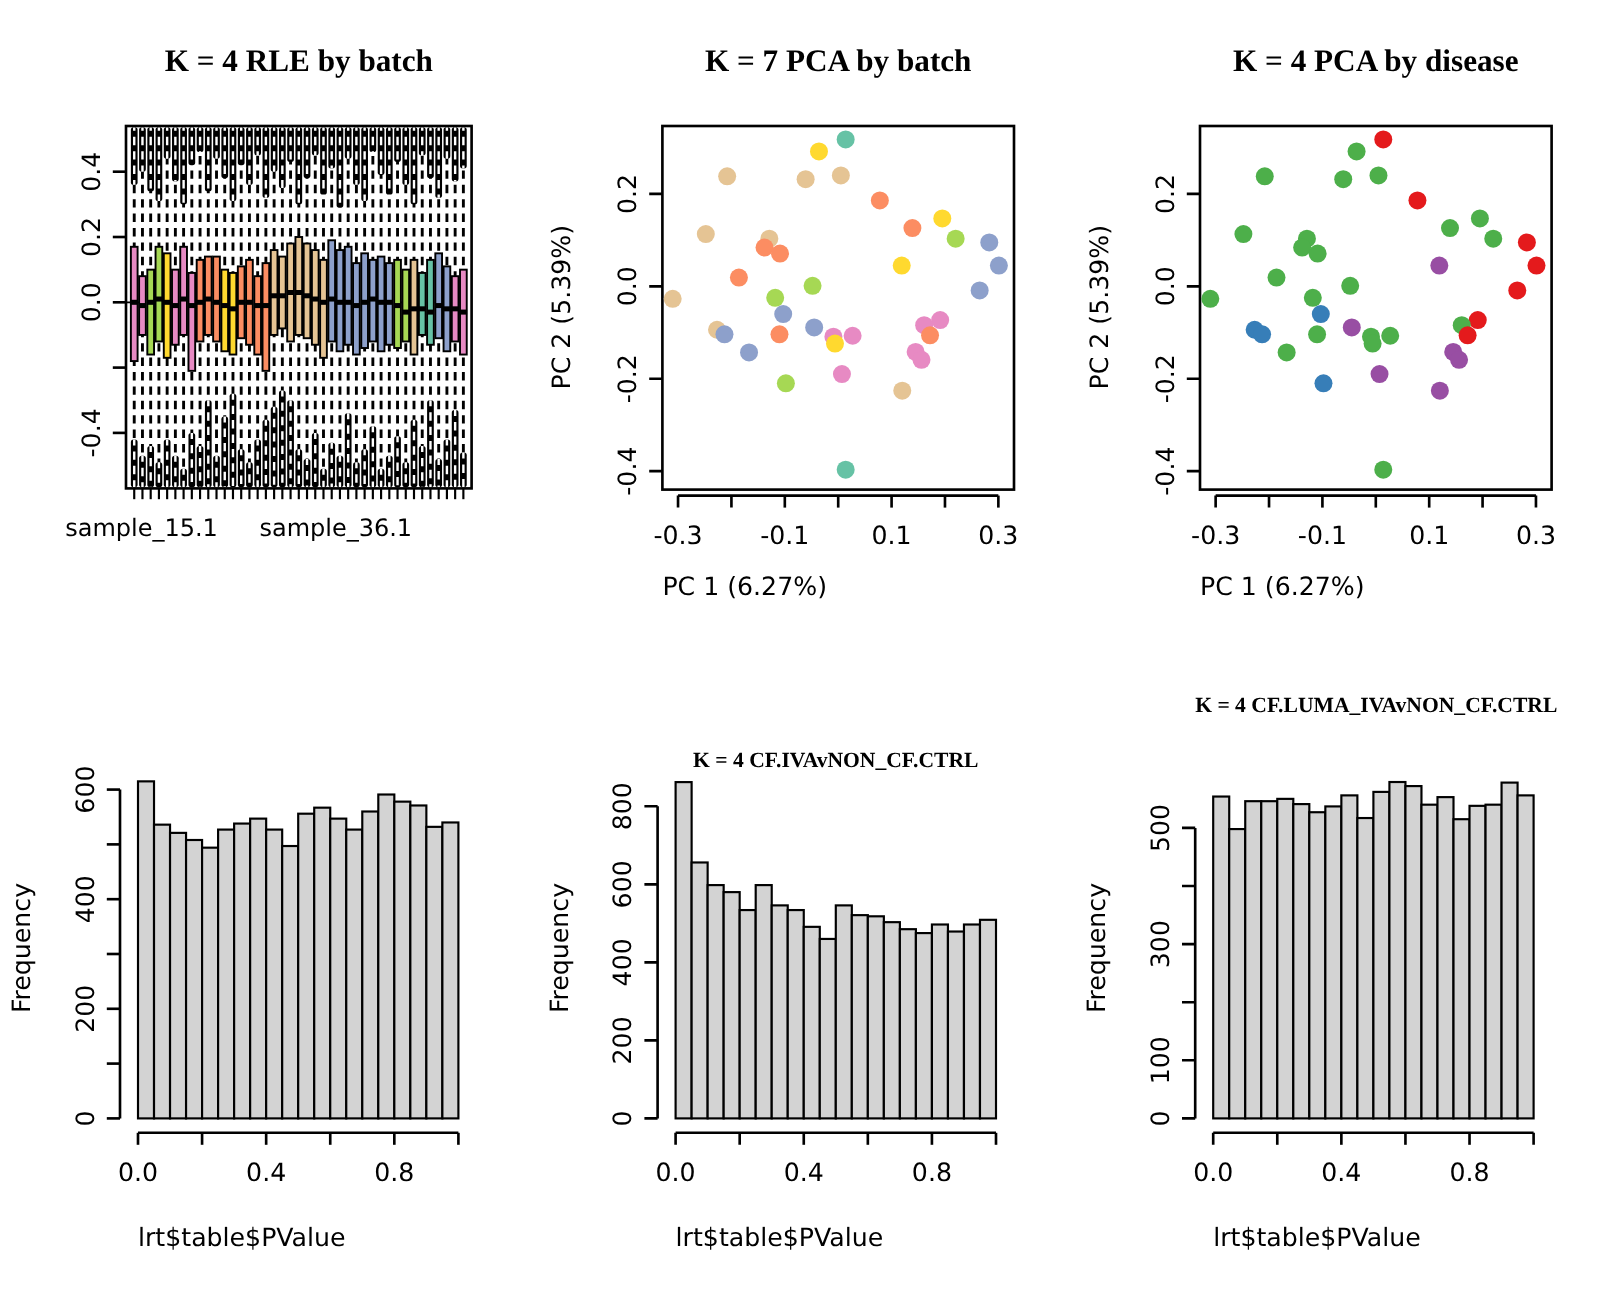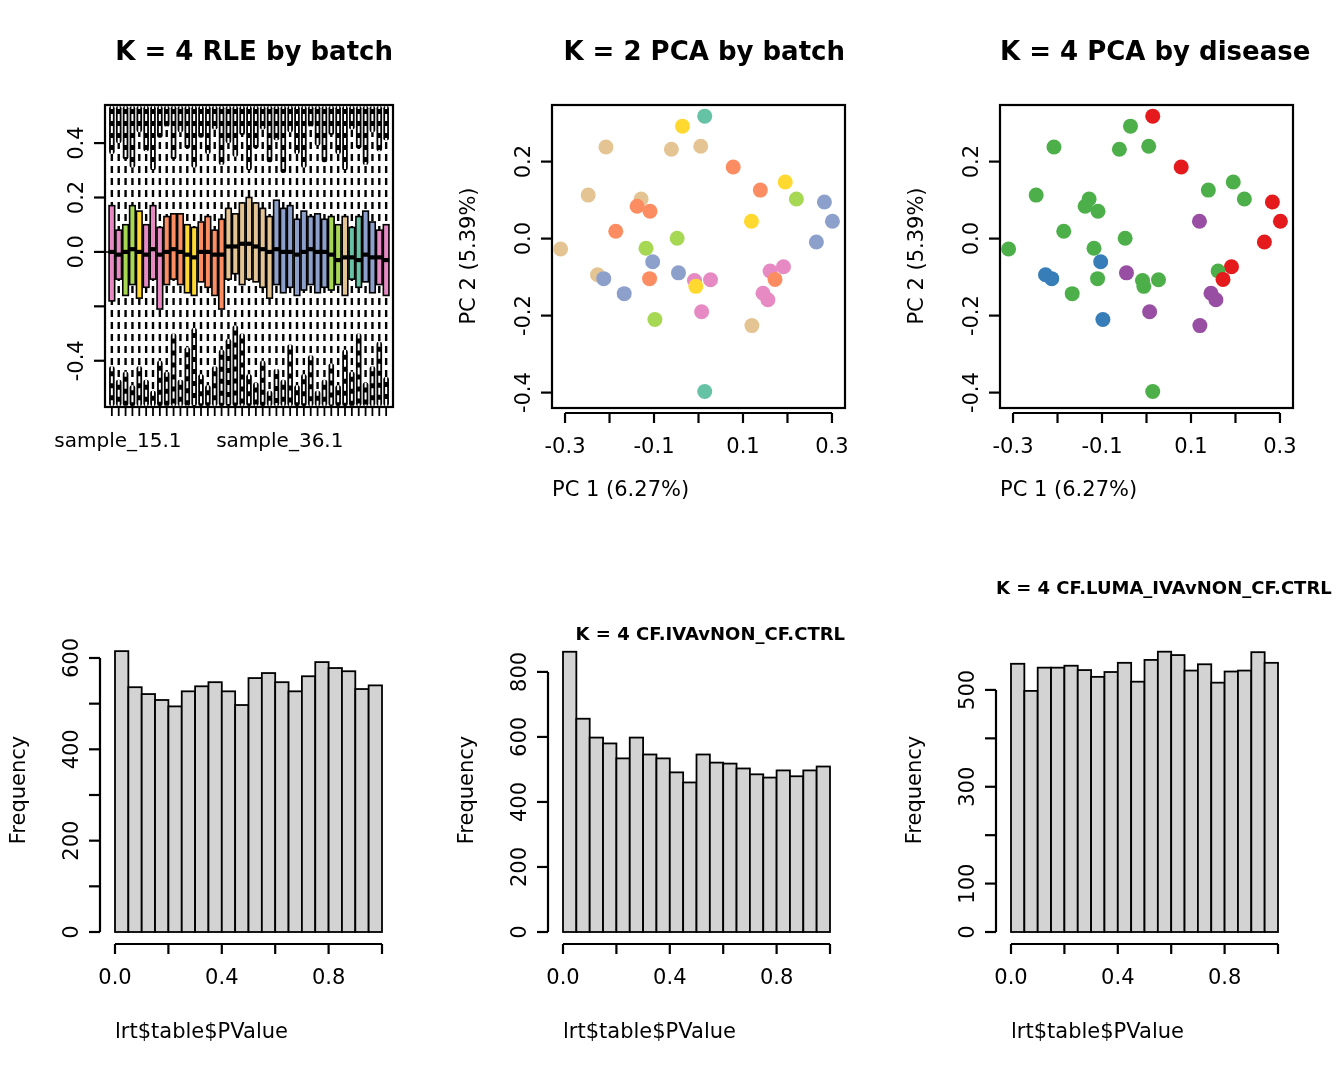--- a/index.html
+++ b/index.html
@@ -1,20 +1,20 @@
 <!DOCTYPE html>
 <html><head>
 <meta charset="utf-8">
 <style>
   html,body{margin:0;padding:0;background:#ffffff;}
   #screen{position:relative;width:1344px;height:1075px;background:#fff;
           font-family:"DejaVu Sans","Liberation Sans",sans-serif;color:#000;overflow:hidden;}
   .panel{position:absolute;width:448px;}
   .panel svg{position:absolute;left:0;top:0;}
-  .chart-title{position:absolute;text-align:right;font-weight:bold;white-space:nowrap;}
+  .chart-title{position:absolute;text-align:center;font-weight:bold;white-space:nowrap;font-family:Liberation Serif, serif;}
   .title-big{font-size:26px;top:36px;}
   .title-small{font-size:18px;top:40px;}
   .xlab{position:absolute;text-align:left;font-size:21px;white-space:nowrap;}
   .ylab{position:absolute;width:410px;height:24px;text-align:center;font-size:21px;
         transform:rotate(-90deg);white-space:nowrap;}
   text{font-family:"DejaVu Sans","Liberation Sans",sans-serif;fill:#000;}
 </style>
 </head>
 <body>
 
@@ -423,21 +423,21 @@
         <line x1="161.5233829334953" y1="413" x2="161.5233829334953" y2="423" stroke="#000" stroke-width="2.2"></line>
         <line x1="206.01169146674766" y1="413" x2="206.01169146674766" y2="423" stroke="#000" stroke-width="2.2"></line>
         <text x="206.01169146674766" y="453" font-size="21" text-anchor="middle">-0.1</text>
         <line x1="250.5" y1="413" x2="250.5" y2="423" stroke="#000" stroke-width="2.2"></line>
         <line x1="294.9883085332524" y1="413" x2="294.9883085332524" y2="423" stroke="#000" stroke-width="2.2"></line>
         <text x="294.9883085332524" y="453" font-size="21" text-anchor="middle">0.1</text>
         <line x1="339.47661706650473" y1="413" x2="339.47661706650473" y2="423" stroke="#000" stroke-width="2.2"></line>
         <line x1="383.96492559975707" y1="413" x2="383.96492559975707" y2="423" stroke="#000" stroke-width="2.2"></line>
         <text x="383.96492559975707" y="453" font-size="21" text-anchor="middle">0.3</text>
       </svg>
-    <div class="chart-title title-big" style="left:104px;width:293px;">K = 2 PCA by batch</div>
+    <div class="chart-title title-big" style="left:104px;width:293px;">K = 7 PCA by batch</div>
     <div class="xlab" style="left:104px;width:293px;top:477px;">PC 1 (6.27%)</div>
     <div class="ylab" style="left:-185px;top:244px;">PC 2 (5.39%)</div>
   </div>
 
   <div class="panel" style="left:896px;top:0;height:537px;">
     <svg width="448" height="537" viewBox="0 0 448 537">
         <rect x="104" y="105" width="293" height="303" fill="none" stroke="#000" stroke-width="2.2"></rect>
         <circle cx="256.72836319465534" cy="116.1651842439644" r="7.5" fill="#E41A1C"></circle>
         <circle cx="234.48420892802918" cy="126.17534942820839" r="7.5" fill="#4DAF4A"></circle>
         <circle cx="157.9643182508351" cy="146.96569250317663" r="7.5" fill="#4DAF4A"></circle>

